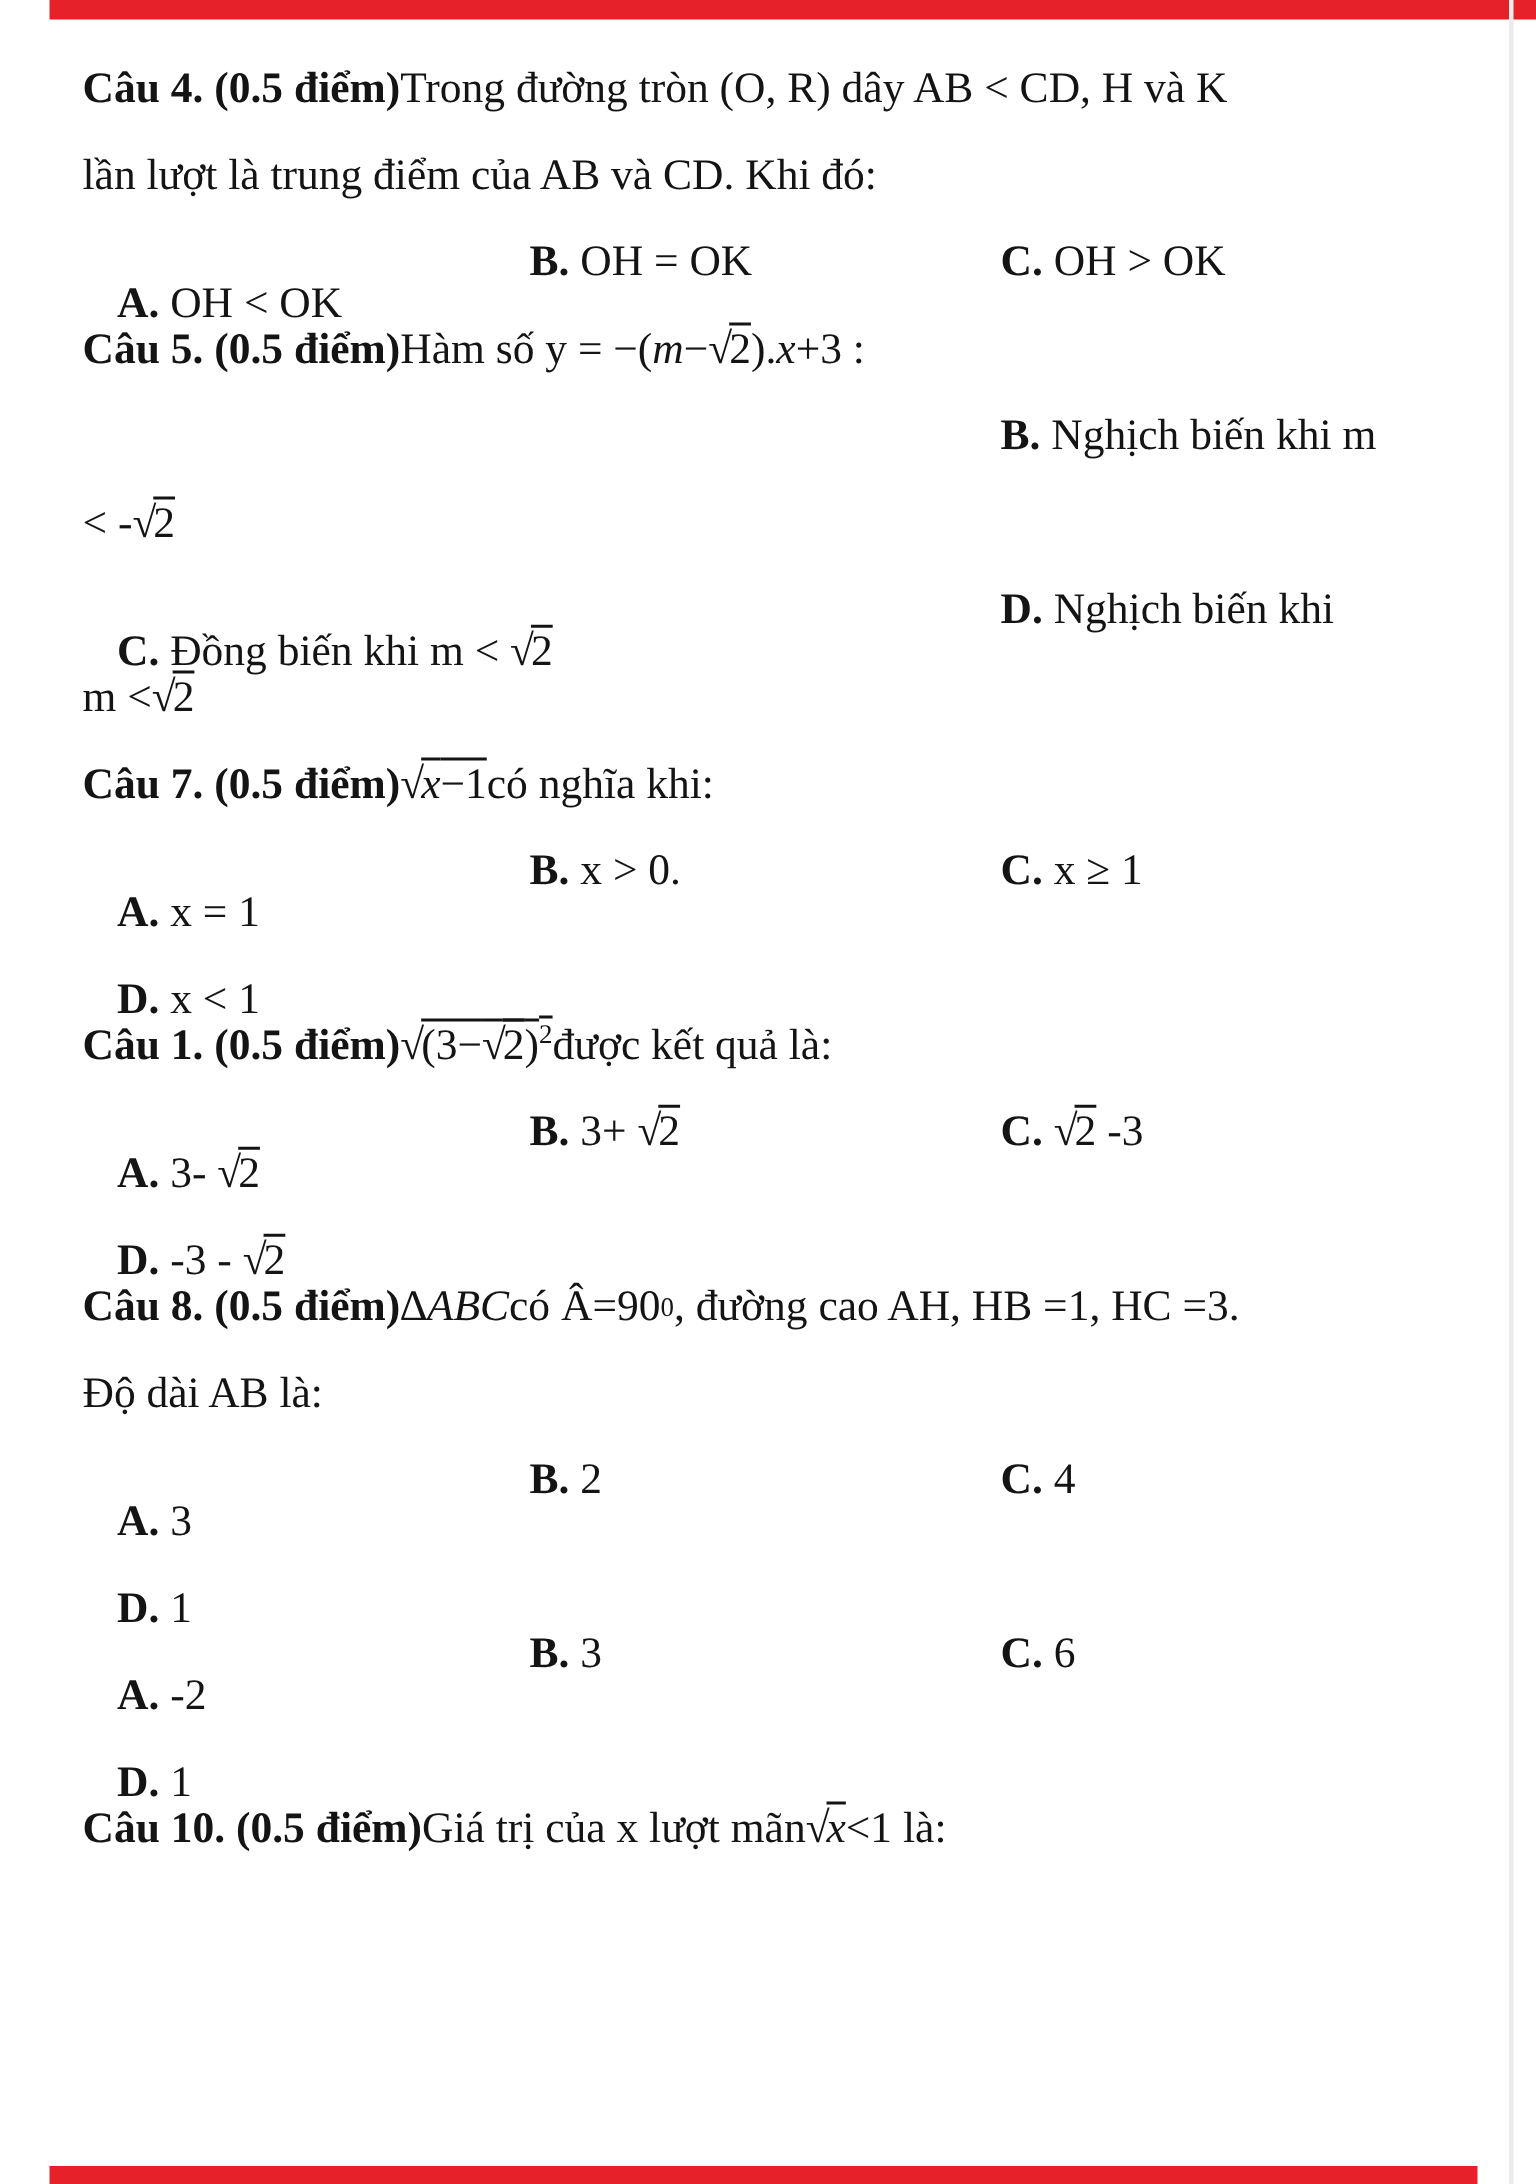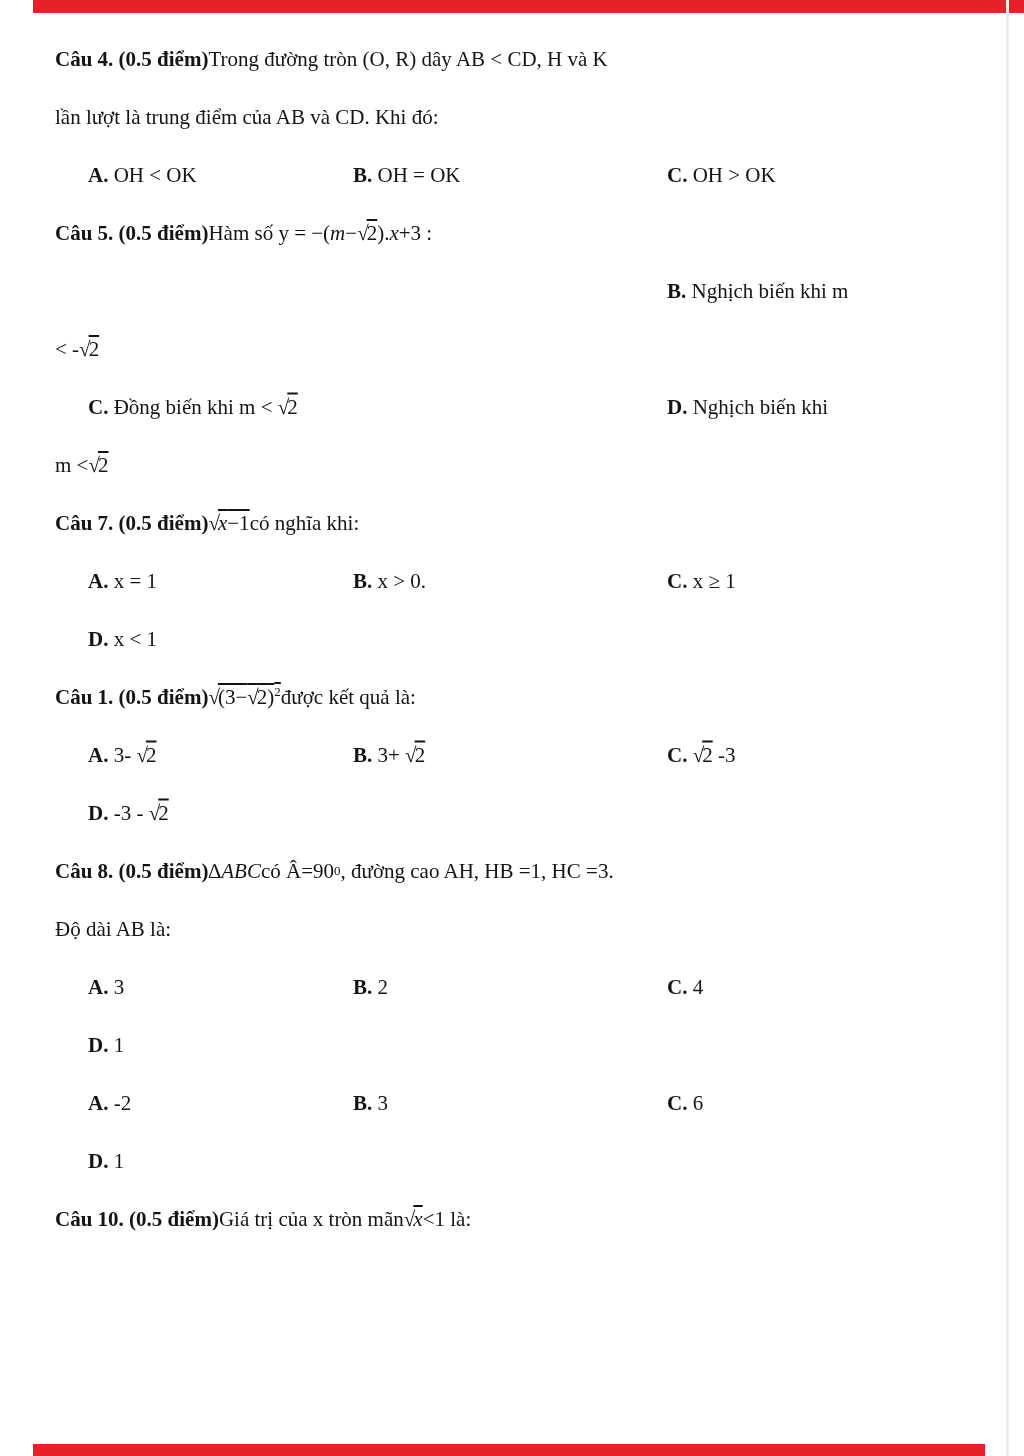--- a/index.html
+++ b/index.html
@@ -12,29 +12,29 @@
     color:#141414;
   }
   .red-bar{position:absolute;height:13px;background:#e62129;}
   #top-bar{top:0;left:33px;width:991px;}
   #bottom-bar{bottom:0;left:33px;width:952px;height:12px;}
   .edge-line{position:absolute;top:0;bottom:0;left:1006px;width:3px;background:#ececec;}
   main{
     position:absolute;
     left:55px;top:30px;
     width:950px;
-    font-size:21px;
+    font-size:29px;
   }
   .row{height:58px;position:relative;}
   .line-row{display:flex;align-items:center;white-space:nowrap;}
   .options-row .option{
     position:absolute;top:50%;transform:translateY(-50%);
     white-space:nowrap;
   }
-  .col0{left:33px;} .col1{left:298px;} .col2{left:612px;}
+  .col0{left:23px;margin-top:28px;} .col1{left:298px;} .col2{left:612px;}
   b{font-weight:bold;}
   i{font-style:italic;}
   sup{font-size:0.62em;vertical-align:super;line-height:0;}
   .sqrt{white-space:nowrap;}
   .sqrt .sign{letter-spacing:-2px;}
   .sqrt .radicand{text-decoration:overline;}
   .frac{
     display:inline-block;vertical-align:-0.45em;text-align:center;
     font-size:0.72em;line-height:1.12;margin:0 3px;
   }
@@ -147,20 +147,20 @@
         <span class="option col1"><b>B.</b><span> 3</span></span>
         <span class="option col2"><b>C.</b><span> 6</span></span>
       </div>
       <div class="row options-row">
         <span class="option col0"><b>D.</b><span> 1</span></span>
       </div>
     </div>
     <div>
       <div class="row line-row">
         <b>Câu 10. (0.5 điểm)</b>
-        <span> Giá trị của x tròn mãn </span>
+        <span> Giá trị của x lượt mãn </span>
         <span class="sqrt"><span class="sign">√</span><span class="radicand"><i>x</i></span></span>
         <span> &lt;1 là:</span>
       </div>
     </div>
   </main>
 
 <div id="bottom-bar" class="red-bar"></div>
 
 </body></html>

